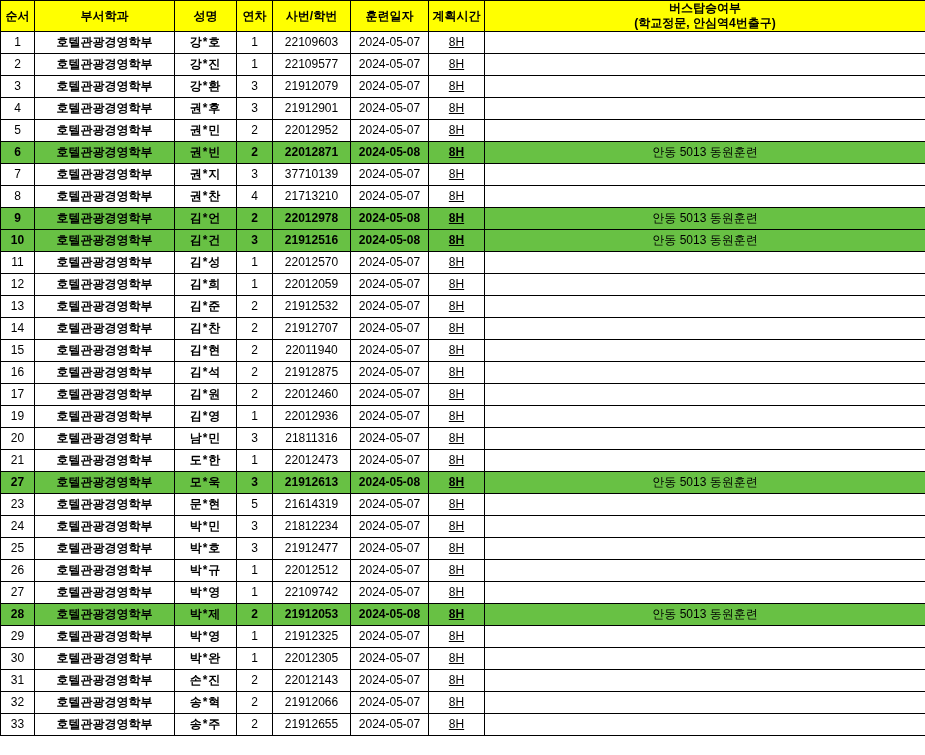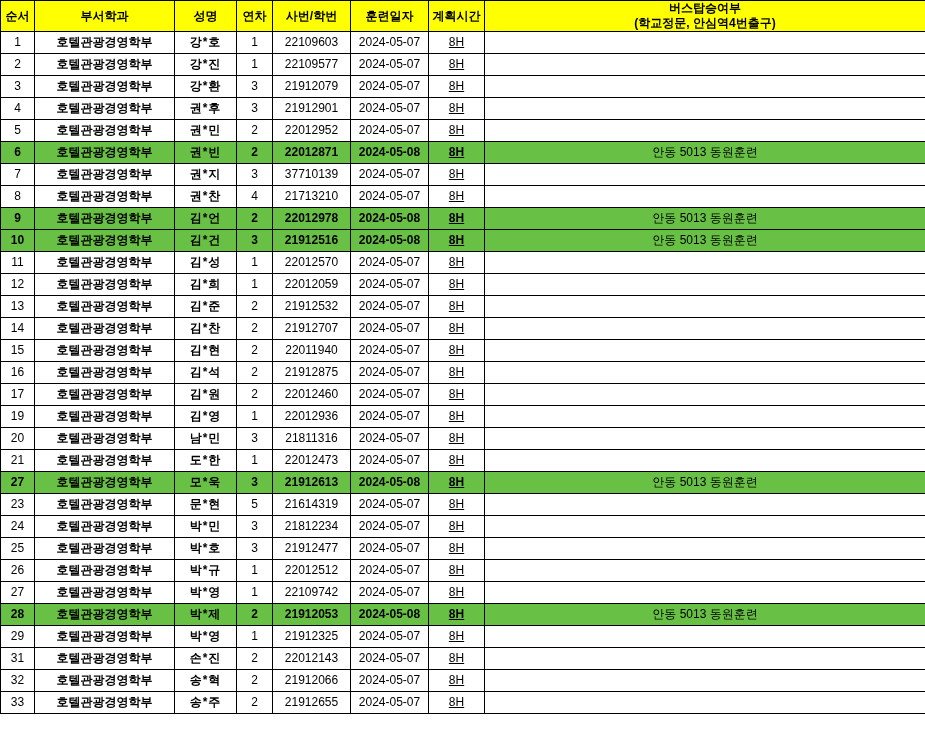--- a/index.html
+++ b/index.html
@@ -363,20 +363,30 @@
         <td class="no">29</td>
         <td class="dept">호텔관광경영학부</td>
         <td class="name">박*영</td>
         <td class="no">1</td>
         <td class="id">21912325</td>
         <td class="date">2024-05-07</td>
         <td class="hours">8H</td>
         <td class="bus"></td>
       </tr>
       <tr>
+        <td class="no">30</td>
+        <td class="dept">호텔관광경영학부</td>
+        <td class="name">박*완</td>
+        <td class="no">1</td>
+        <td class="id">22012305</td>
+        <td class="date">2024-05-07</td>
+        <td class="hours">8H</td>
+        <td class="bus"></td>
+      </tr>
+      <tr>
         <td class="no">31</td>
         <td class="dept">호텔관광경영학부</td>
         <td class="name">손*진</td>
         <td class="no">2</td>
         <td class="id">22012143</td>
         <td class="date">2024-05-07</td>
         <td class="hours">8H</td>
         <td class="bus"></td>
       </tr>
       <tr>

